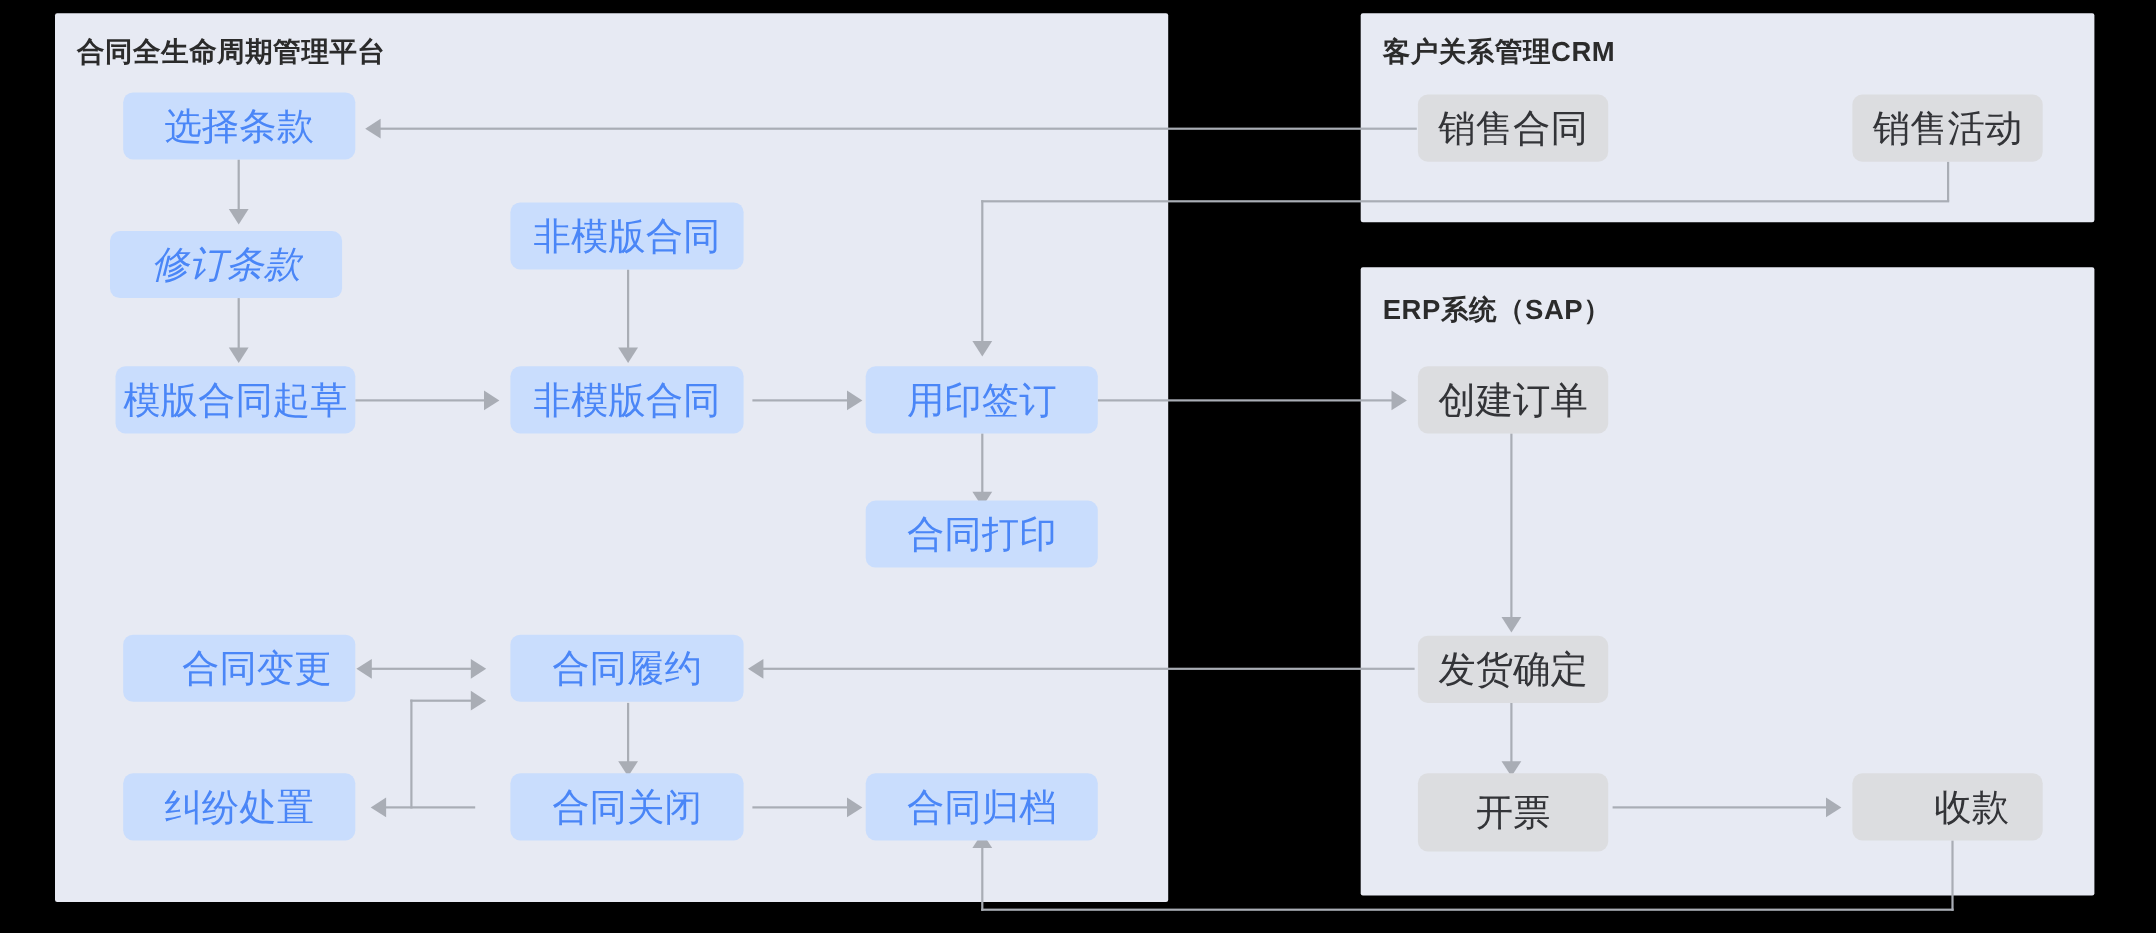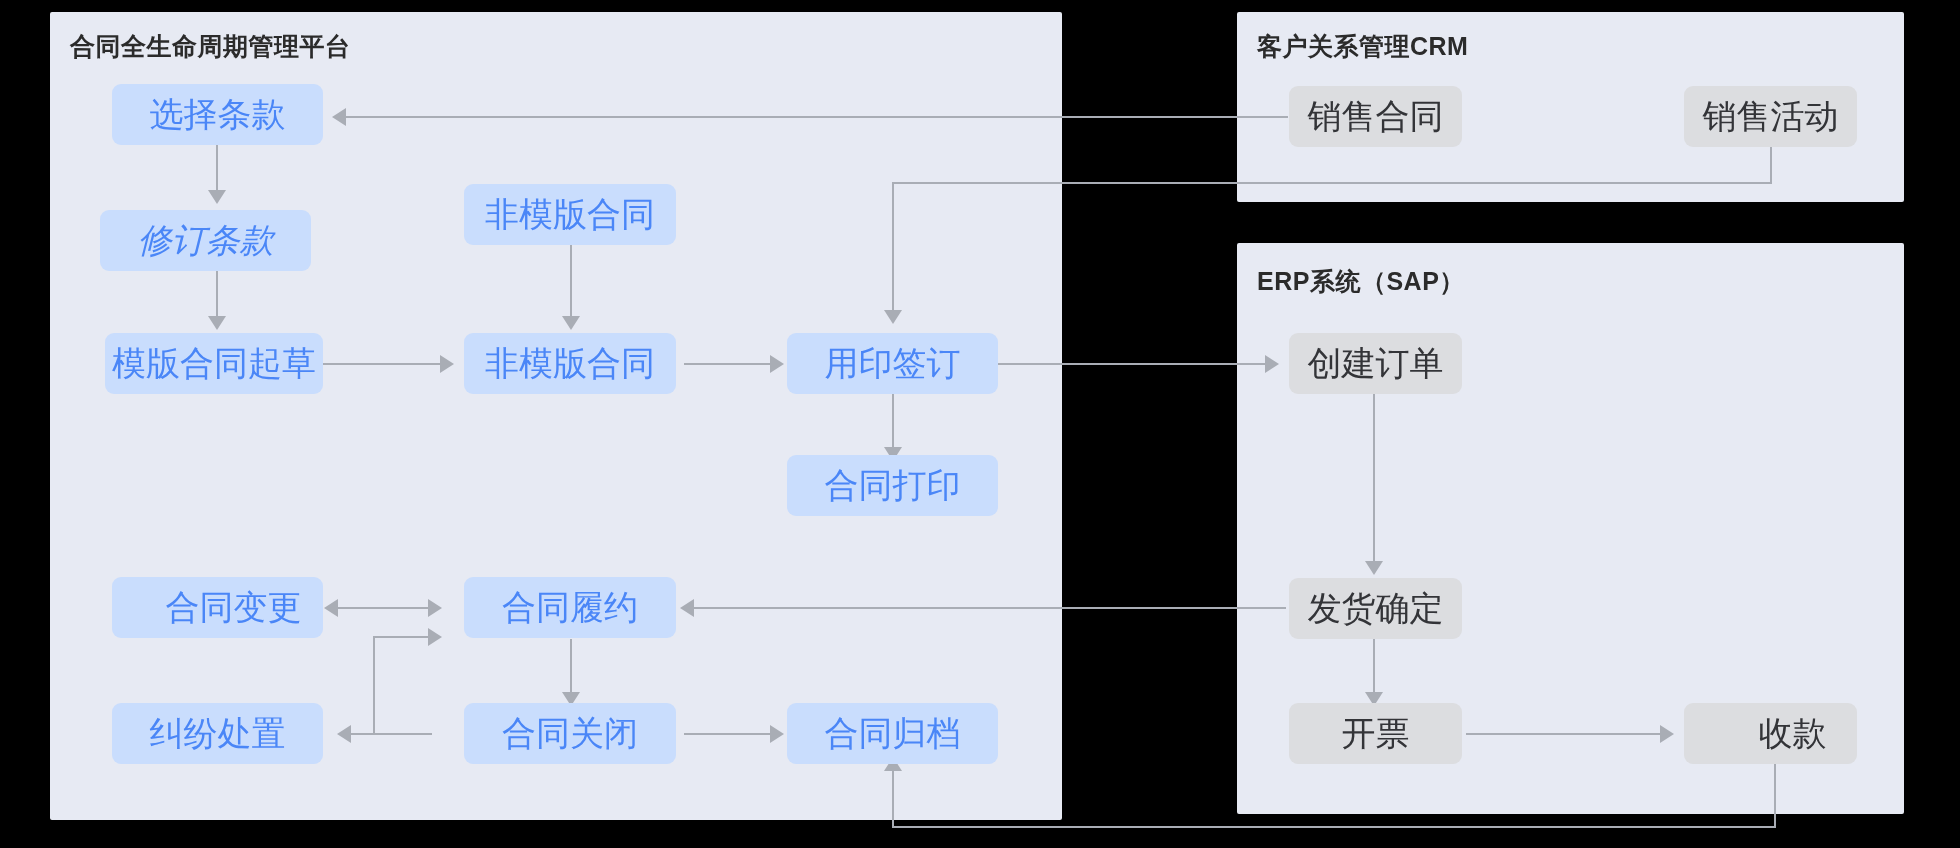--- a/index.html
+++ b/index.html
@@ -120,16 +120,16 @@
   <div class="node blue" style="left:464px;top:577px;width:212px;height:61px;">合同履约</div>
   <div class="node blue" style="left:112px;top:703px;width:211px;height:61px;">纠纷处置</div>
   <div class="node blue" style="left:464px;top:703px;width:212px;height:61px;">合同关闭</div>
   <div class="node blue" style="left:787px;top:703px;width:211px;height:61px;">合同归档</div>
 
   <div class="node gray" style="left:1289px;top:86px;width:173px;height:61px;">销售合同</div>
   <div class="node gray" style="left:1684px;top:86px;width:173px;height:61px;">销售活动</div>
 
   <div class="node gray" style="left:1289px;top:333px;width:173px;height:61px;">创建订单</div>
   <div class="node gray" style="left:1289px;top:578px;width:173px;height:61px;">发货确定</div>
-  <div class="node gray" style="left:1289px;top:703px;width:173px;height:61px;">开票</div>
+  <div class="node gray" style="left:1289px;top:703px;width:173px;height:71px;">开票</div>
   <div class="node gray" style="left:1684px;top:703px;width:173px;height:61px;padding-left:44px;">收款</div>
 
 </div>
 
 </body></html>

